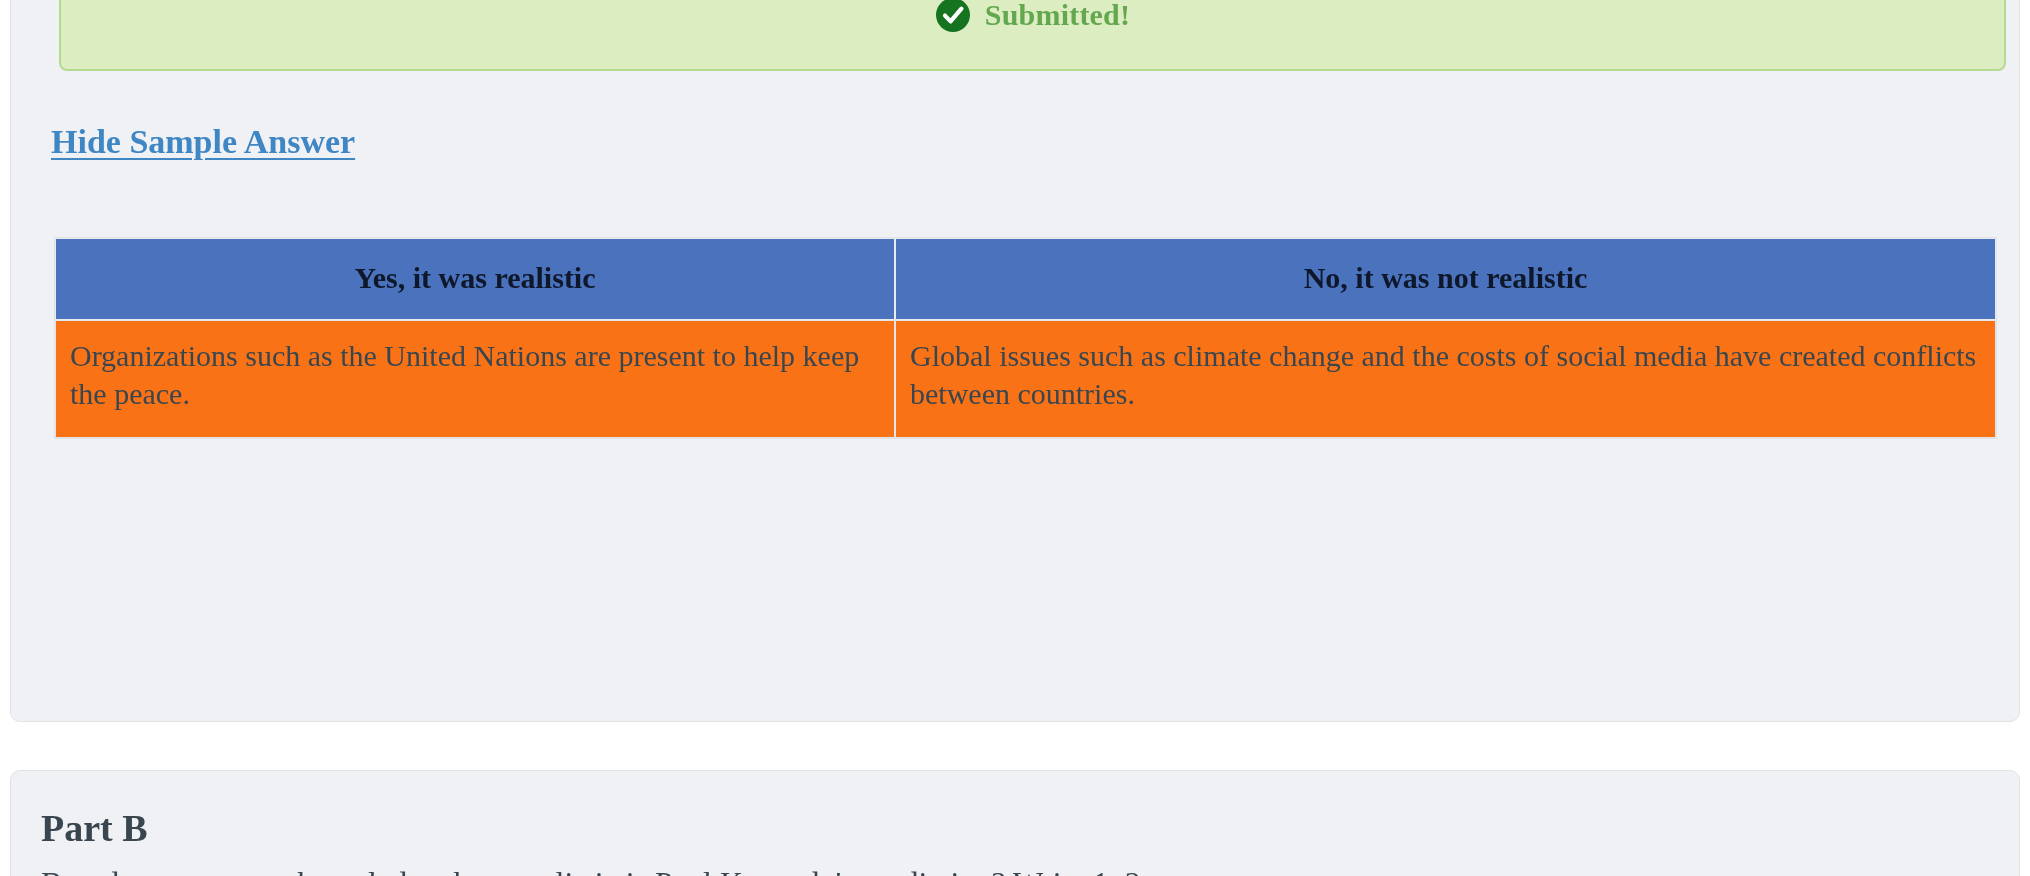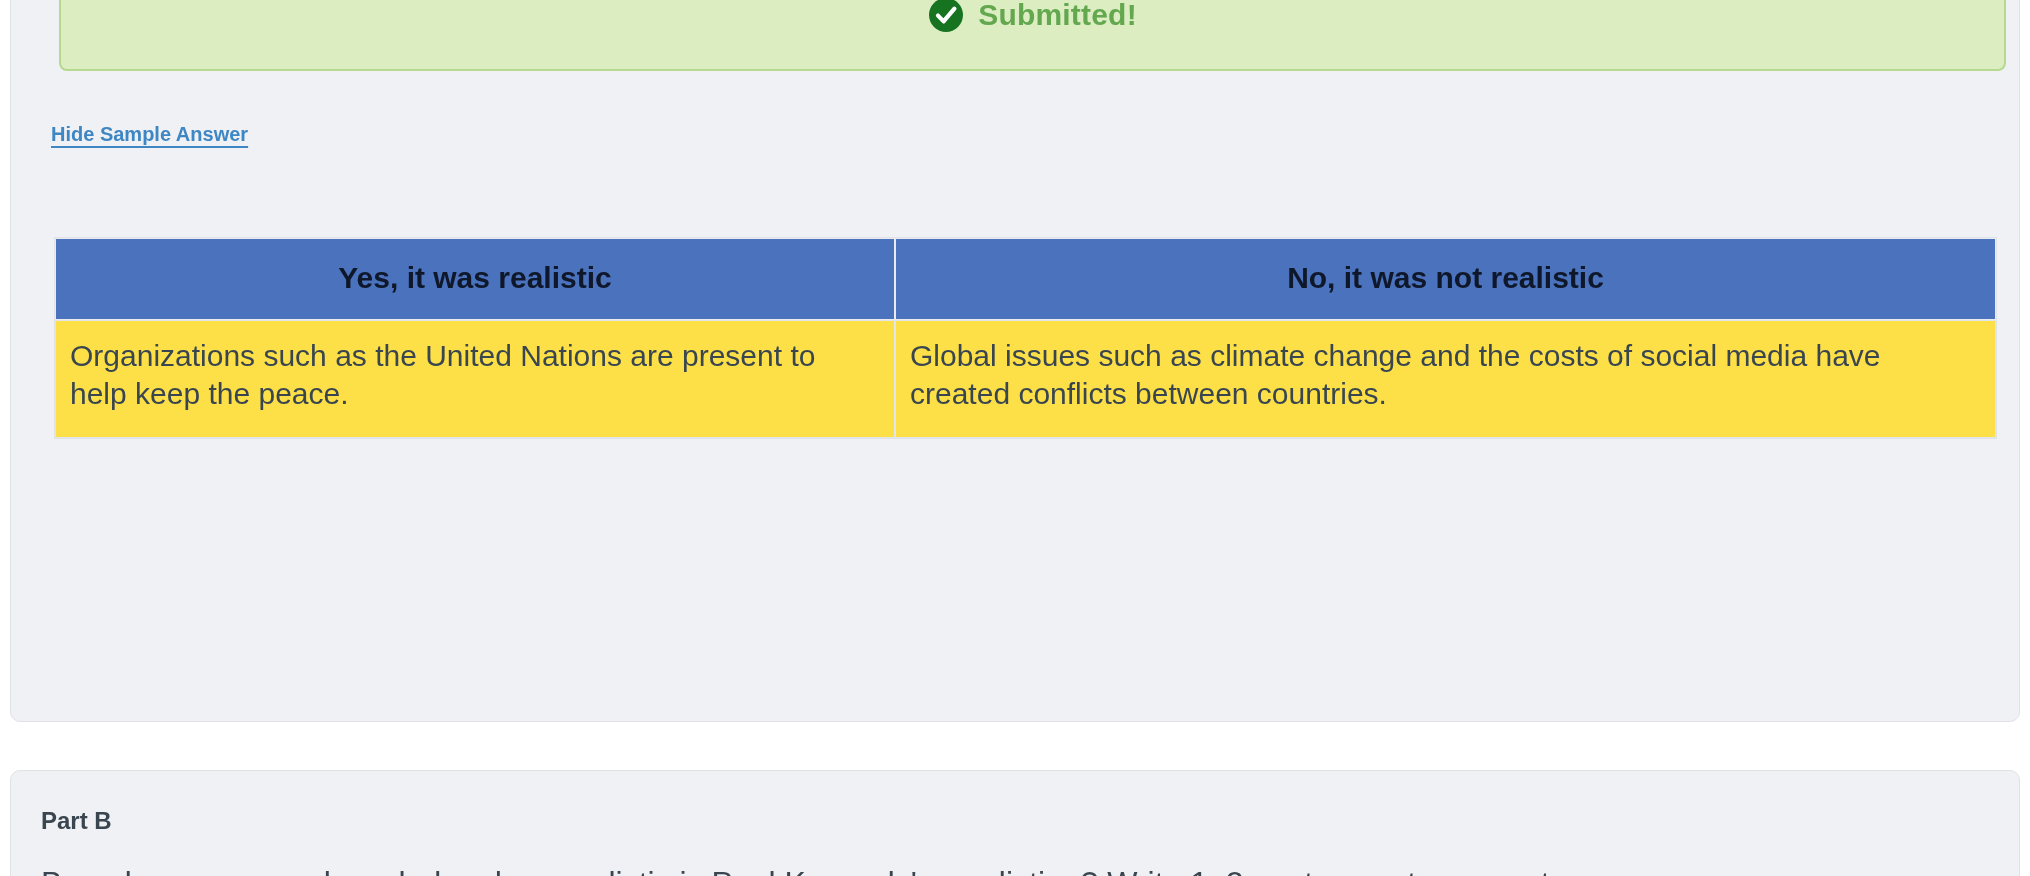--- a/index.html
+++ b/index.html
@@ -10,20 +10,21 @@
     background: #ffffff;
     font-family: "Liberation Sans", sans-serif;
     overflow: hidden;
   }
 
   .page {
     position: relative;
     width: 1616px;
     height: 876px;
     background: #ffffff;
+    font-family: Liberation Serif, serif;
   }
 
   
   .card-one {
     position: absolute;
     left: 10px;
     top: -40px;
     width: 2010px;
     height: 762px;
     background: #eff1f4;
@@ -66,21 +67,21 @@
     color: #63a84f;
     letter-spacing: 0.2px;
     line-height: 1;
   }
 
   
   .hide-link {
     position: absolute;
     left: 40px;
     top: 162px;
-    font-size: 20px;
+    font-size: 34px;
     font-weight: bold;
     color: #3e86c4;
     text-decoration: underline;
     text-underline-offset: 5px;
     text-decoration-thickness: 2px;
     cursor: pointer;
     white-space: nowrap;
   }
 
   
@@ -104,21 +105,21 @@
     padding: 22px 16px 24px 16px;
     height: 82px;
     vertical-align: middle;
     border: 1px solid #e9ebef;
   }
 
   .answer-table th.col-left  { width: 840px; }
   .answer-table th.col-right { width: 1101px; margin-left: 48px; }
 
   .answer-table td {
-    background: #fde047;
+    background: #f97316;
     color: #3a464f;
     font-size: 30px;
     font-weight: normal;
     line-height: 1.27;
     text-align: left;
     padding: 16px 14px 24px 14px;
     vertical-align: top;
     border: 1px solid #e2e5ea;
   }
 
@@ -133,21 +134,21 @@
     border: 1px solid #e0e2e6;
     border-top-left-radius: 10px;
     border-top-right-radius: 10px;
     overflow: hidden;
   }
 
   .part-title {
     position: absolute;
     left: 30px;
     top: 38px;
-    font-size: 24px;
+    font-size: 38px;
     font-weight: bold;
     color: #3a464f;
     line-height: 1;
   }
 
   .part-body {
     position: absolute;
     left: 30px;
     top: 92px;
     width: 1950px;

